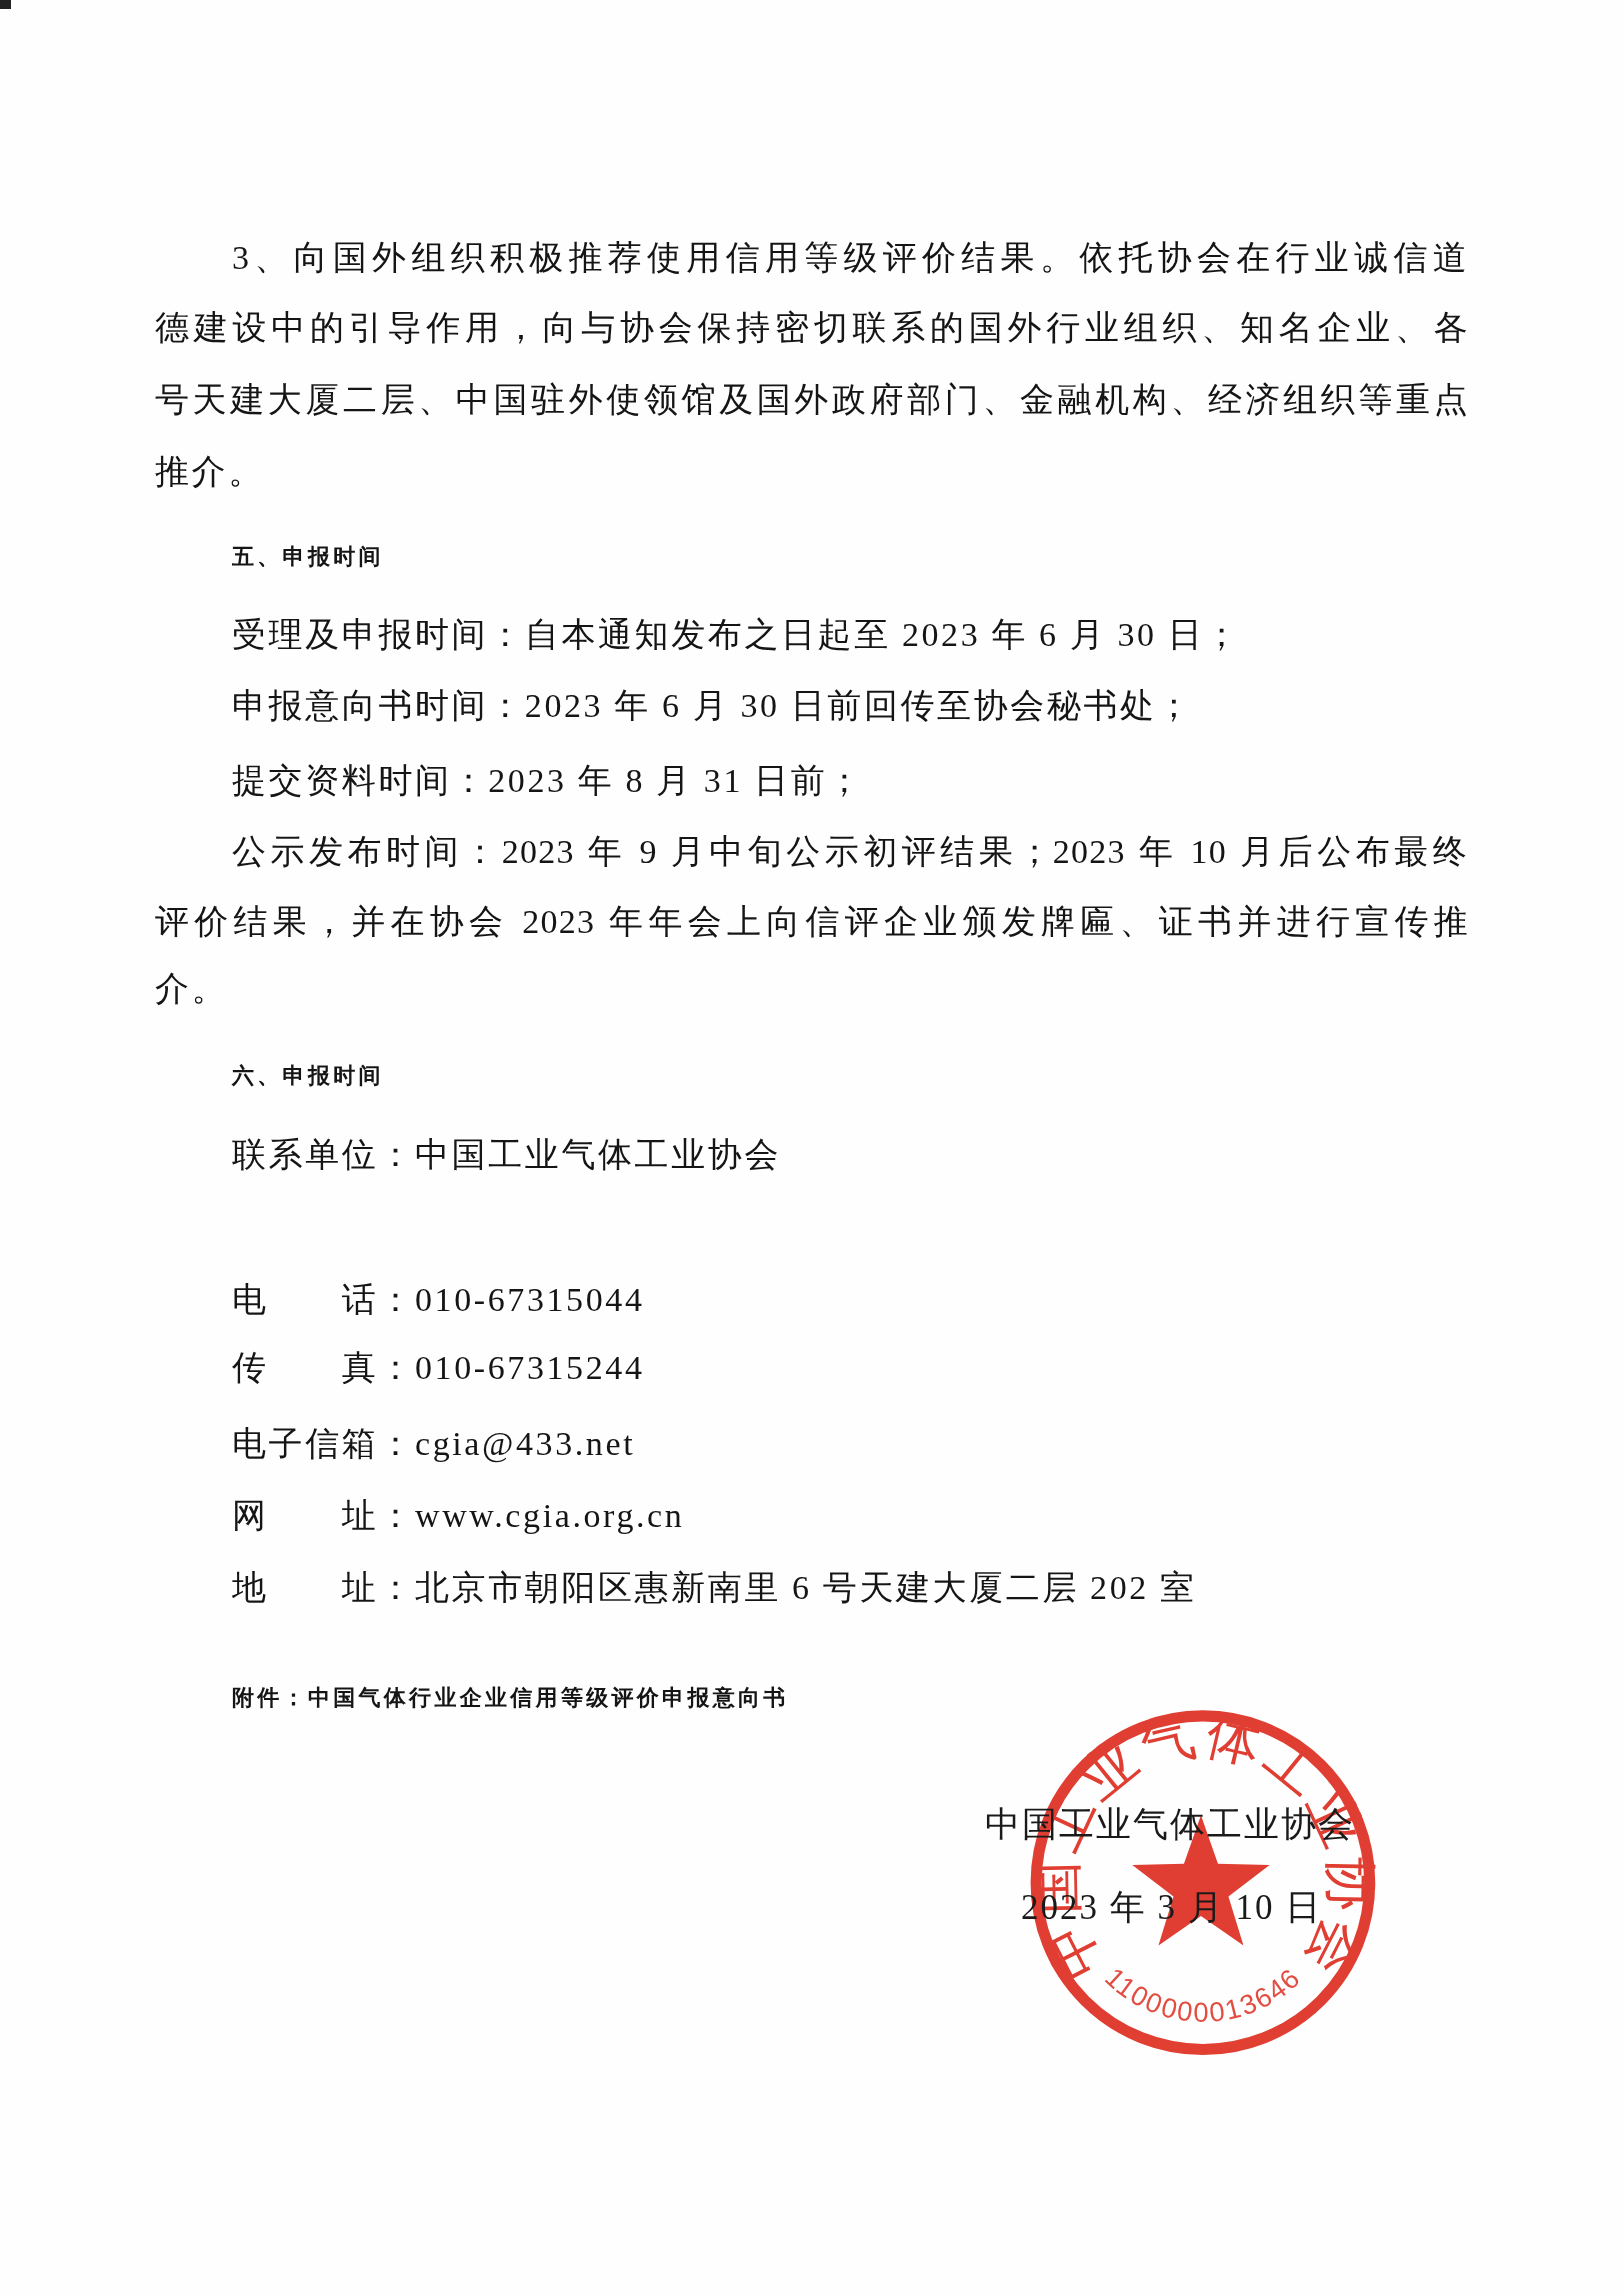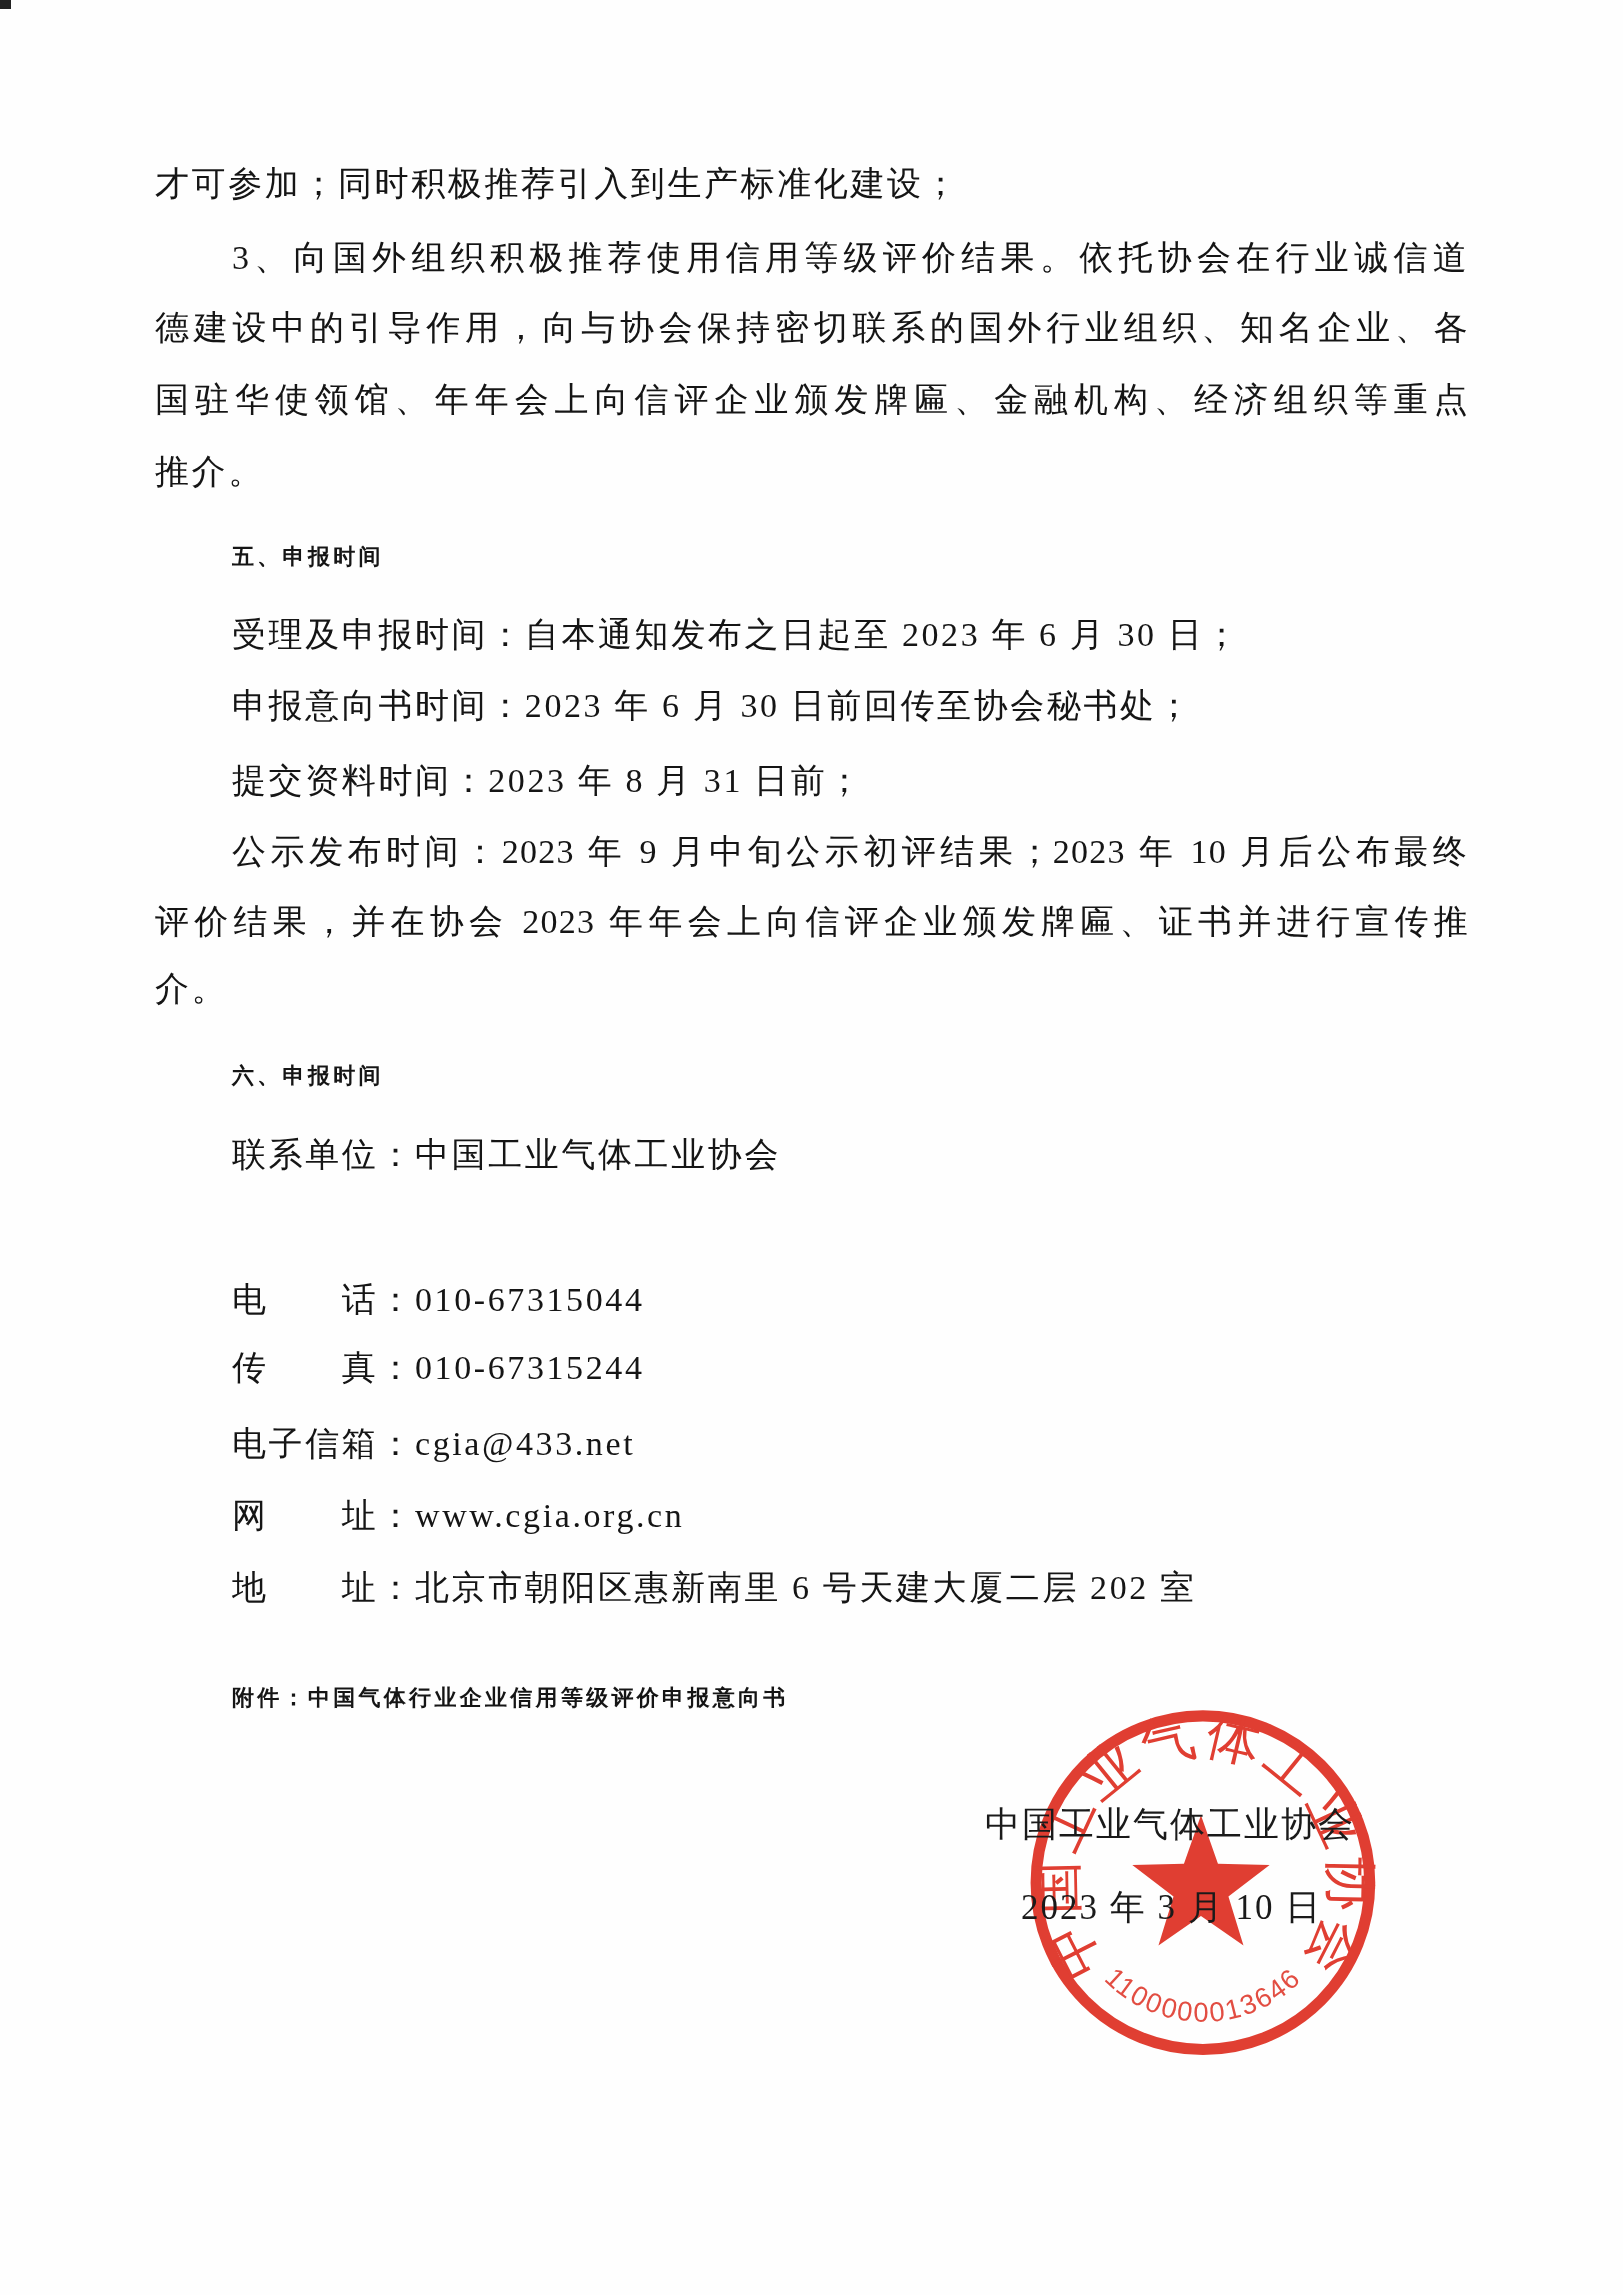--- a/index.html
+++ b/index.html
@@ -47,25 +47,24 @@
     background:#222;
   }
 </style>
 </head>
 <body>
 
 <div class="page">
 
   <div class="corner-artifact"></div>
 
-  <div class="line flush" style="top:165px">才可参加；同时积极推荐引入到生产标准化建设；</div>
 
   <div class="line jl indent w-indent" style="top:239px">3、向国外组织积极推荐使用信用等级评价结果。依托协会在行业诚信道</div>
   <div class="line jl flush w-flush" style="top:309px">德建设中的引导作用，向与协会保持密切联系的国外行业组织、知名企业、各</div>
-  <div class="line jl flush w-flush" style="top:381px">国驻华使领馆、年年会上向信评企业颁发牌匾、金融机构、经济组织等重点</div>
+  <div class="line jl flush w-flush" style="top:381px">号天建大厦二层、中国驻外使领馆及国外政府部门、金融机构、经济组织等重点</div>
   <div class="line flush" style="top:453px">推介。</div>
 
   <div class="line h indent" style="top:545px">五、申报时间</div>
   <div class="line indent" style="top:616px">受理及申报时间：自本通知发布之日起至 2023 年 6 月 30 日；</div>
   <div class="line indent" style="top:687px">申报意向书时间：2023 年 6 月 30 日前回传至协会秘书处；</div>
   <div class="line indent" style="top:762px">提交资料时间：2023 年 8 月 31 日前；</div>
   <div class="line jl indent w-indent" style="top:833px">公示发布时间：2023 年 9 月中旬公示初评结果；2023 年 10 月后公布最终</div>
   <div class="line jl flush w-flush" style="top:903px">评价结果，并在协会 2023 年年会上向信评企业颁发牌匾、证书并进行宣传推</div>
   <div class="line flush" style="top:970px">介。</div>
 

